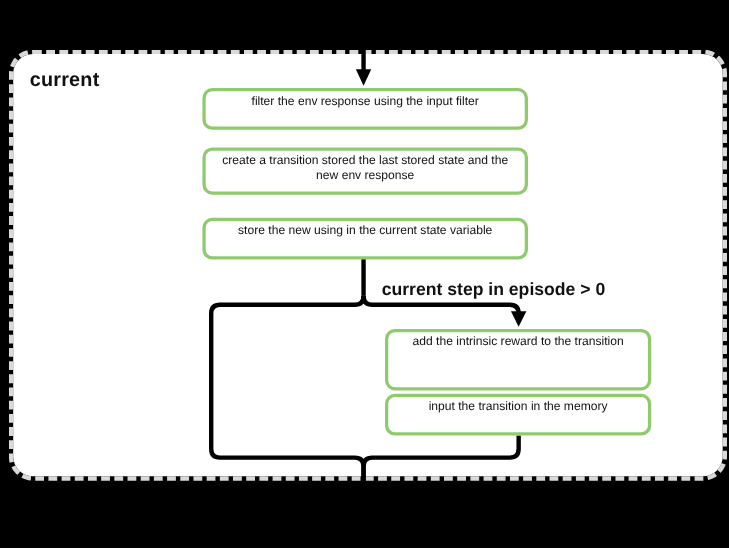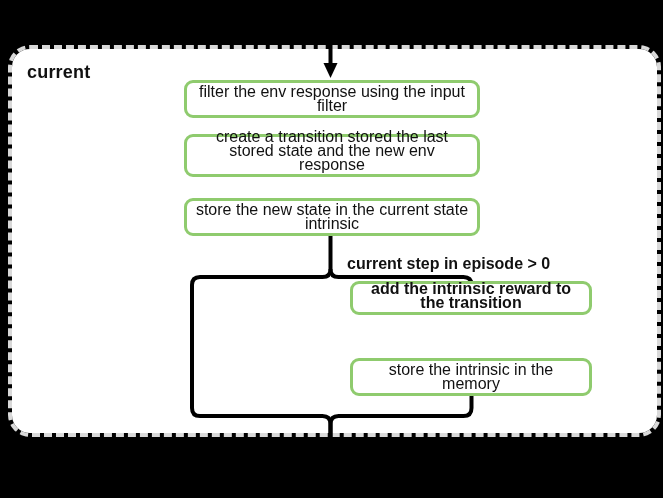--- a/index.html
+++ b/index.html
@@ -43,32 +43,32 @@
     height: 498px;
     pointer-events: none;
   }
   .node {
     position: absolute;
     box-sizing: border-box;
     background: #ffffff;
     border: 3px solid #8fcb6e;
     border-radius: 9px;
     display: flex;
-    align-items: flex-end;
+    align-items: flex-start;
     justify-content: center;
     text-align: center;
-    font-size: 16px;
+    font-size: 11px;
     line-height: 14px;
     color: #111111;
     padding: 2px 8px;
   }
   .n1 { left: 184px; top: 80px;  width: 296px; height: 38px; }
   .n2 { left: 184px; top: 134px; width: 296px; height: 43px; }
   .n3 { left: 184px; top: 198px; width: 296px; height: 38px; }
-  .n4 { left: 350px; top: 281px; width: 242px; height: 34px; font-weight: bold; }
+  .n4 { left: 350px; top: 299px; width: 242px; height: 56px; }
   .n5 { left: 350px; top: 358px; width: 242px; height: 38px; }
   .edge-label {
     position: absolute;
     left: 347px;
     top: 255px;
     font-size: 16px;
     font-weight: bold;
     color: #111111;
     white-space: nowrap;
   }
@@ -101,24 +101,24 @@
 
   <div class="group-title">current</div>
 
   <div class="node n1">
     <span>filter the env response using the input filter</span>
   </div>
   <div class="node n2">
     <span>create a transition stored the last stored state and the new env response</span>
   </div>
   <div class="node n3">
-    <span>store the new state in the current state intrinsic</span>
+    <span>store the new using in the current state variable</span>
   </div>
   <div class="node n4">
     <span>add the intrinsic reward to the transition</span>
   </div>
   <div class="node n5">
-    <span>store the intrinsic in the memory</span>
+    <span>input the transition in the memory</span>
   </div>
 
   <div class="edge-label">current step in episode &gt; 0</div>
 
 </div>
 
 </body></html>

